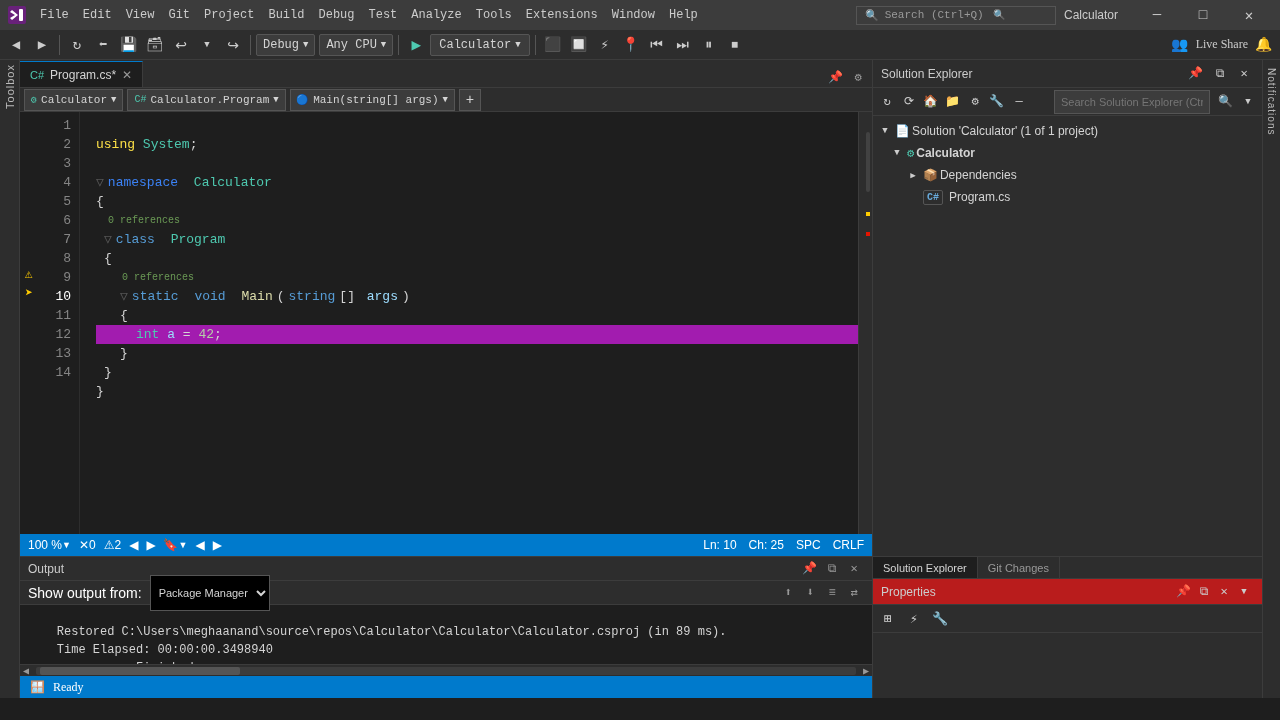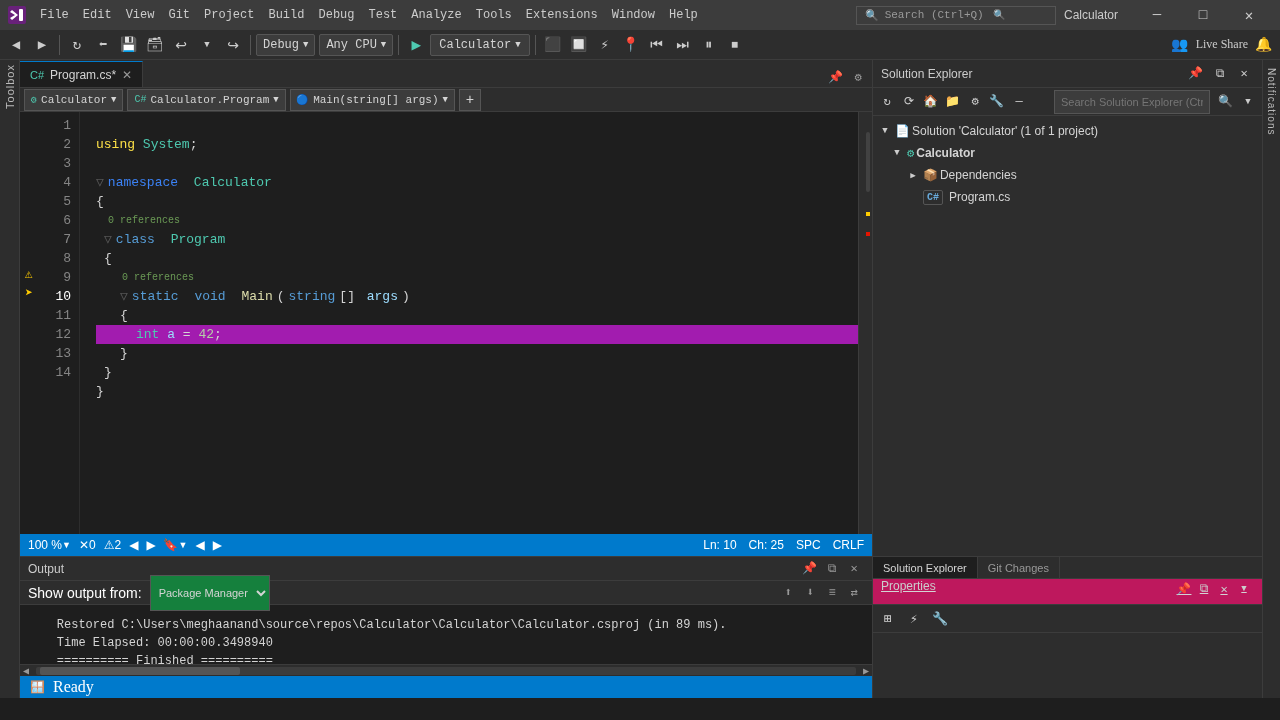--- a/index.html
+++ b/index.html
@@ -501,26 +501,25 @@
     
     #properties-panel {
       height: 120px;
       background: #2d2d2d;
       border-top: 1px solid #3c3c3c;
       display: flex;
       flex-direction: column;
     }
     #props-header {
       height: 26px;
-      background: #be185d;
-      display: flex;
-      align-items: flex-start;
+      background: #b91c1c;
+      display: flex;
+      align-items: center;
       padding: 0 8px;
       border-bottom: 1px solid #3c3c3c;
-      text-decoration: underline;
     }
     #props-title {
       color: #cccccc;
       font-size: 12px;
       font-family: 'Segoe UI', sans-serif;
       flex: 1;
     }
     #props-toolbar {
       height: 28px;
       display: flex;
@@ -614,31 +613,31 @@
       gap: 8px;
       border-bottom: 1px solid #3c3c3c;
     }
     #output-source-label {
       color: #ffffff;
       font-size: 14px;
       font-family: 'Segoe UI', sans-serif;
     }
     #output-source-select {
       height: 36px;
-      background: #15803d;
+      background: #000000;
       border: 1px solid #555;
       color: #d4d4d4;
       padding: 0 4px;
       font-size: 11px;
       font-family: 'Segoe UI', sans-serif;
       cursor: pointer;
     }
     #output-content {
       flex: 1;
-      padding: 11px 8px;
+      padding: 18px 8px;
       font-size: 12px;
       line-height: 18px;
       color: #d4d4d4;
       overflow: hidden;
     }
     .output-line { white-space: pre; }
 
     
     #bottom-scroll {
       height: 12px;
@@ -980,21 +979,21 @@
         <div class="scroll-arrow">◀</div>
         <div class="bottom-scroll-track">
           <div class="bottom-scroll-thumb"></div>
         </div>
         <div class="scroll-arrow">▶</div>
       </div>
     </div>
 
     <div style="height:22px; background:#007acc; display:flex; align-items:center; padding:0 10px; gap:8px;">
       <span style="color:white; font-size:12px; font-family:Segoe UI;">🪟</span>
-      <span style="color:white; font-size:16px; font-family:Segoe UI;">Ready</span>
+      <span style="color:white; font-size:12px; font-family:Segoe UI;">Ready</span>
     </div>
 
   </div>
 
   <div id="right-panel">
     <div id="solution-explorer">
       <div id="se-header">
         <span id="se-title">Solution Explorer</span>
         <div class="se-btn">📌</div>
         <div class="se-btn">⧉</div>

